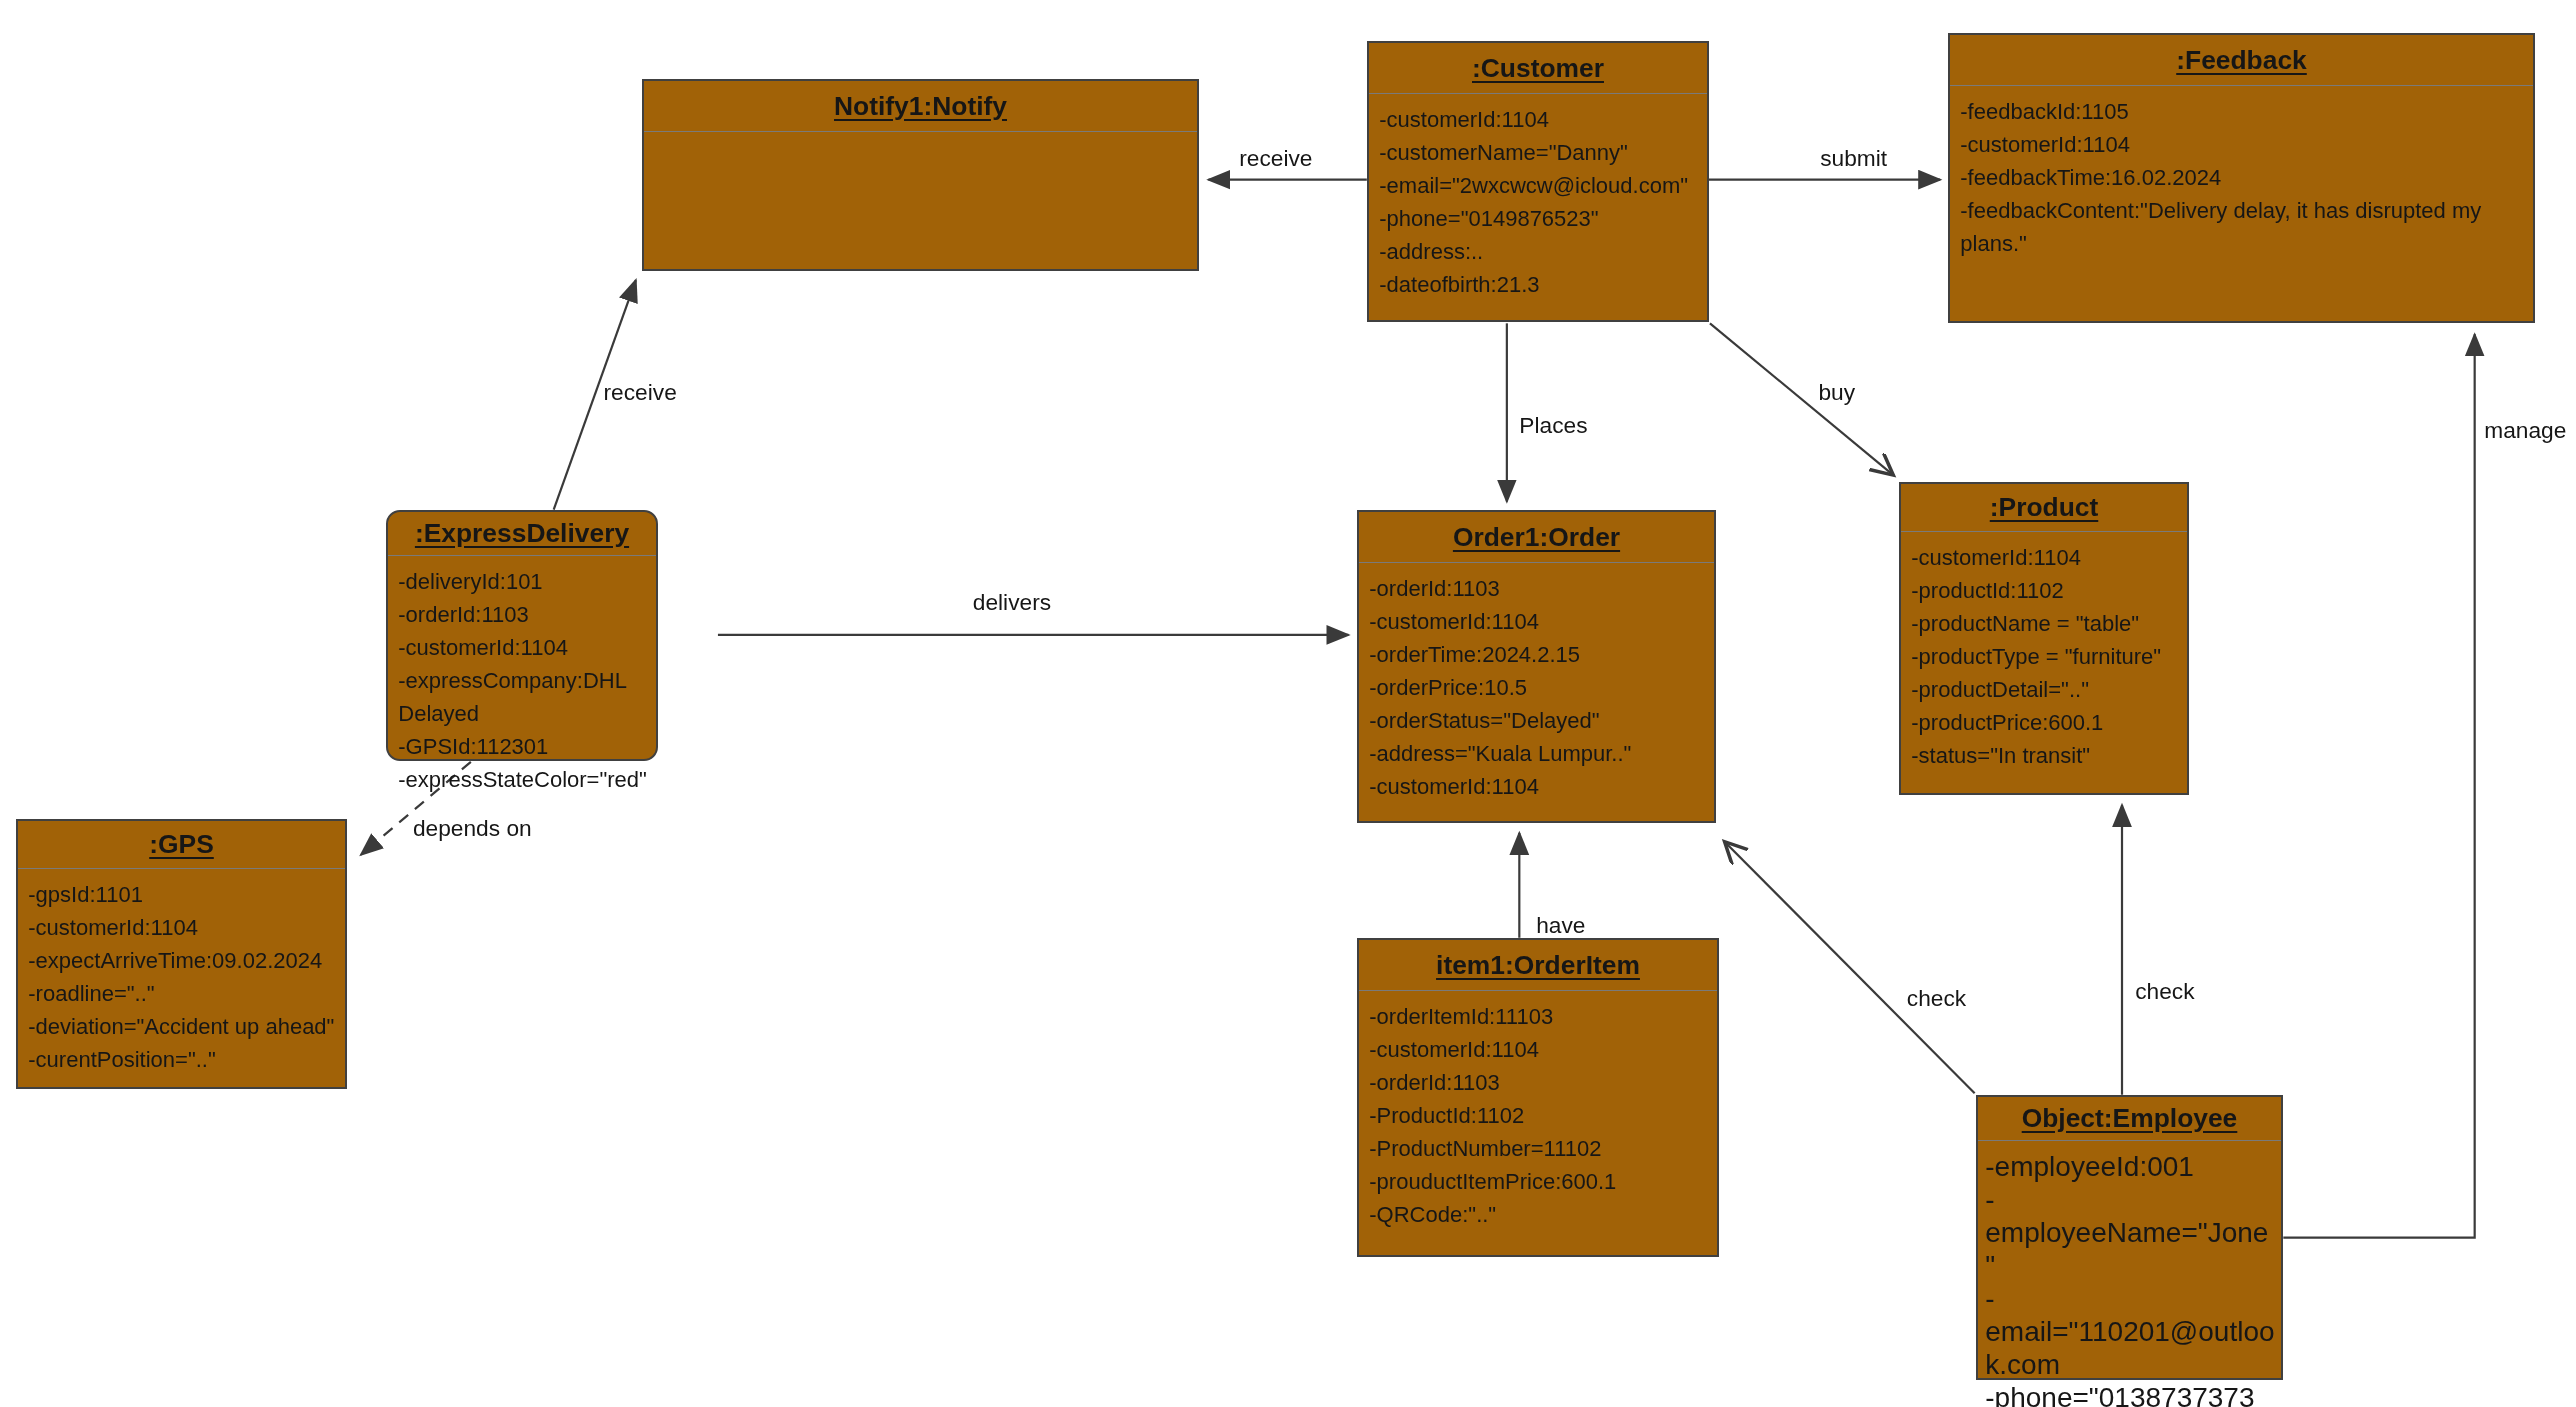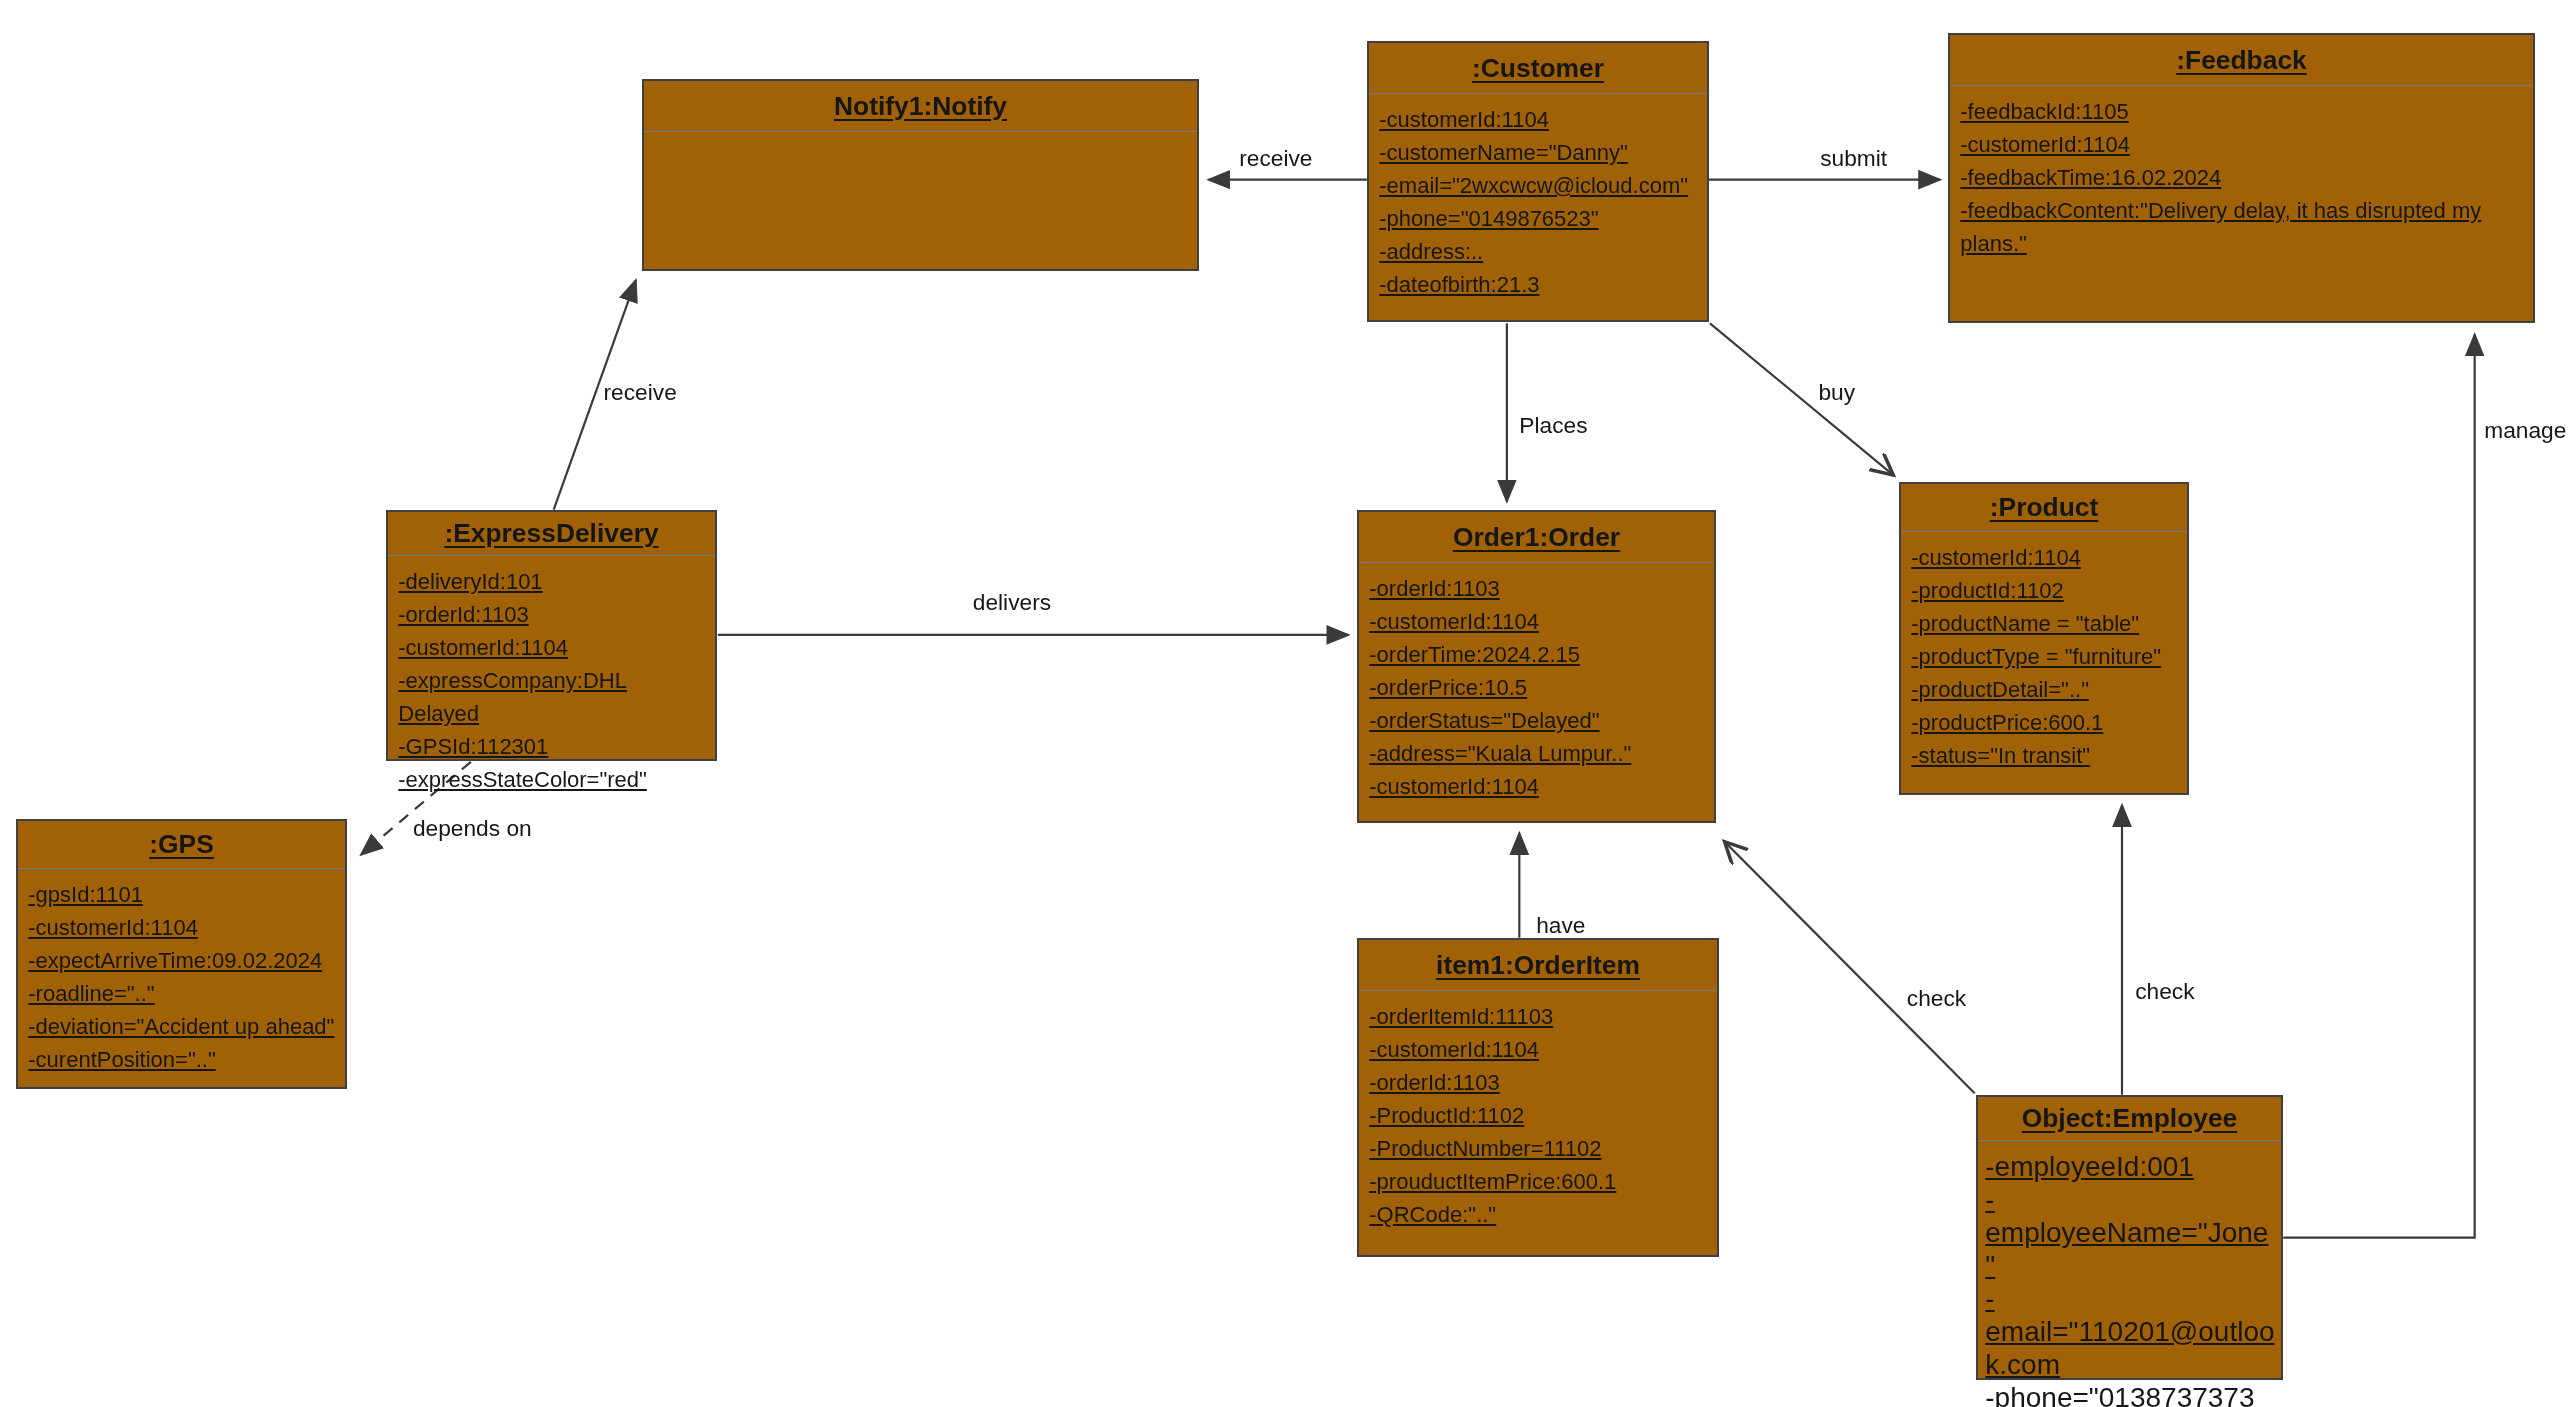--- a/index.html
+++ b/index.html
@@ -34,21 +34,21 @@
     box-sizing:border-box;
   }
   .obj.h60 .obj-title{height:44px;}
   .obj.h66 .obj-title{height:48px;}
   .obj-body{
     padding:8.8px 5.9px 0 10.3px;
     font-size:22px;
     line-height:33px;
   }
   .obj.employee .obj-body{font-size:28px;padding-left:7.3px;padding-right:2.9px;}
-  .attr{white-space:normal;word-wrap:break-word;text-decoration:underline;}
+  .attr{white-space:normal;word-wrap:break-word;}
 </style>
 </head>
 <body>
 
 <div id="canvas">
 
   <svg id="wires" viewBox="0 0 3513 1919" xmlns="http://www.w3.org/2000/svg">
     <defs>
       <marker id="mSolid" markerWidth="12" markerHeight="10" refX="10" refY="4.5" orient="auto">
         <path d="M0,0 L11,4.5 L0,9 z" fill="#3a3a3a"></path>
@@ -133,21 +133,21 @@
   <div class="obj" style="left:1948px;top:33px;width:587px;height:290px;">
     <div class="obj-title">:Feedback</div>
     <div class="obj-body">
         <div class="attr">-feedbackId:1105</div>
         <div class="attr">-customerId:1104</div>
         <div class="attr">-feedbackTime:16.02.2024</div>
         <div class="attr">-feedbackContent:"Delivery delay, it has disrupted my plans."</div>
       </div>
   </div>
 
-  <div class="obj h60" style="left:386px;top:510px;width:331px;height:251px;">
+  <div class="obj h60" style="left:386px;top:510px;width:272px;height:251px;border-radius:14px;">
     <div class="obj-title">:ExpressDelivery</div>
     <div class="obj-body">
         <div class="attr">-deliveryId:101</div>
         <div class="attr">-orderId:1103</div>
         <div class="attr">-customerId:1104</div>
         <div class="attr">-expressCompany:DHL Delayed</div>
         <div class="attr">-GPSId:112301</div>
         <div class="attr">-expressStateColor="red"</div>
       </div>
   </div>

